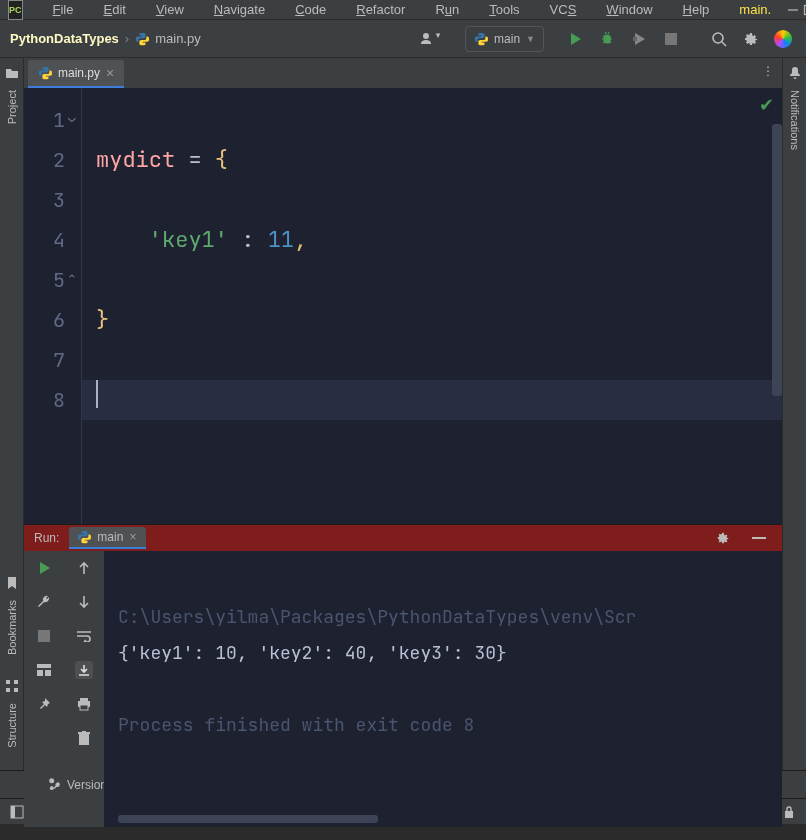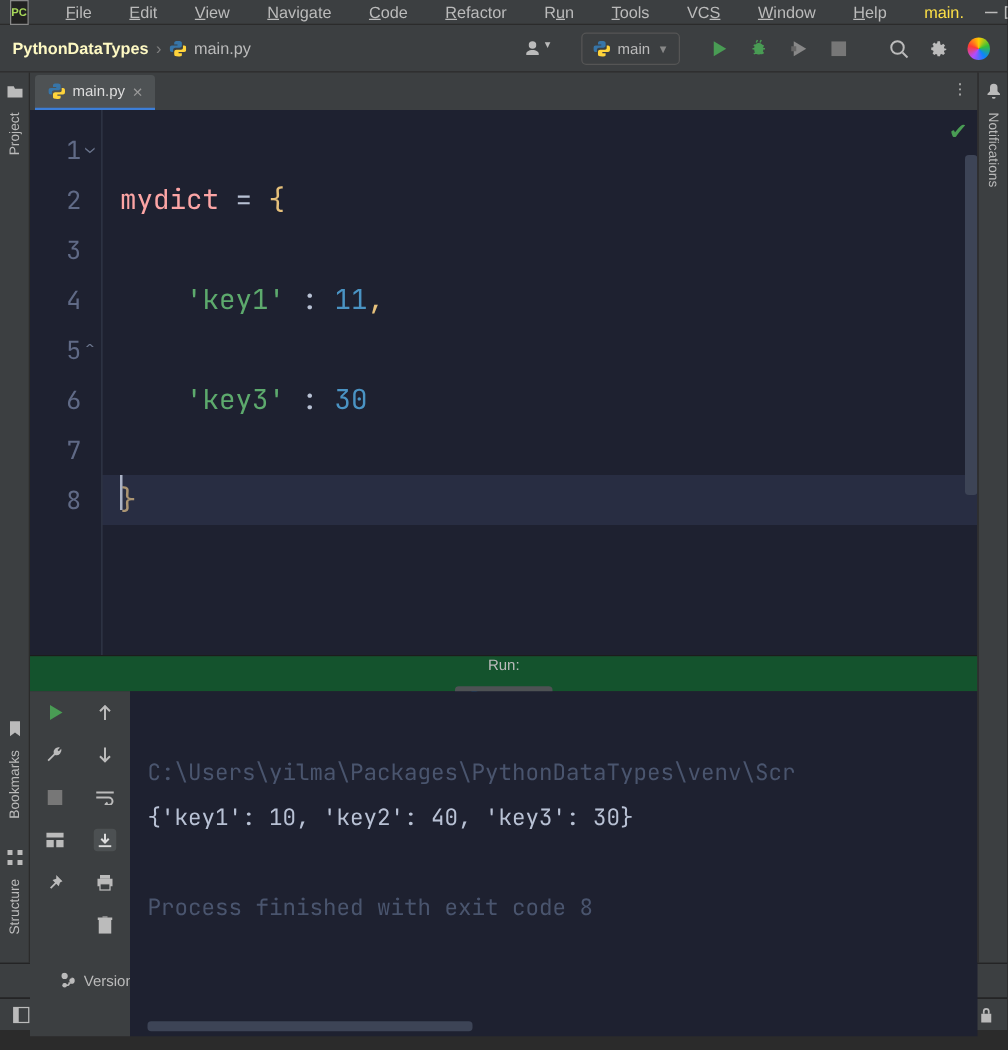--- a/index.html
+++ b/index.html
@@ -131,22 +131,22 @@
     position:absolute; left:0; right:0; top:292px; height:40px;
     background:rgba(60,70,100,.35); pointer-events:none;
   }
   .fold-hint { position:absolute; left:-14px; color:#6a748c; font-size:13px; }
   .green-check { position:absolute; right:8px; top:6px; color:#499c54; font-size:18px; }
   .editor-scroll { position:absolute; right:0; top:30px; bottom:0; width:12px; background:transparent; }
   .editor-scroll-thumb { position:absolute; right:0; top:6px; width:10px; height:272px; background:#3d4456; border-radius:3px; }
 
   .run-panel { height:246px; background:#2b2b2b; display:flex; flex-direction:column; border-top:1px solid #1c1c1c; }
   .run-header {
-    height:28px; background:#14532d; display:flex; align-items:center; gap:10px;
-    padding:0 10px; font-size:12px; color:#bbb;flex-direction:column;
+    height:28px; background:#7f1d1d; display:flex; align-items:center; gap:10px;
+    padding:0 10px; font-size:12px; color:#bbb;
   }
   .run-header .tab {
     display:flex; align-items:center; gap:6px;
     background:#4e5254; padding:3px 10px 3px 8px; border-radius:3px 3px 0 0;
     border-bottom:2px solid #3c7ed8;
   }
   .run-header .spacer { flex:1; }
   .run-body { flex:1; display:flex; }
   .run-side { width:80px; background:#3c3f41; display:flex; }
   .run-side-col { width:40px; display:flex; flex-direction:column; align-items:center; padding-top:8px; gap:16px; }
@@ -330,21 +330,20 @@
         <div>3</div>
         <div>4</div>
         <div>5</div>
         <div>6</div>
         <div>7</div>
         <div>8</div>
       </div>
       <div class="code-area">
 <div class="active-line"></div><div><span class="fold-hint" style="top:10px">⌄</span><span class="tok-id">mydict</span><span class="tok-op"> = </span><span class="tok-pn">{</span></div>
 <div><span class="tok-op">    </span><span class="tok-str">'key1'</span><span class="tok-op"> : </span><span class="tok-num">11</span><span class="tok-pn">,</span></div>
-<div><span class="tok-op">    </span><span class="tok-str">'key3'</span><span class="tok-op"> : </span><span class="tok-num">30</span></div>
 <div><span class="fold-hint" style="top:170px">⌃</span><span class="tok-pn">}</span></div>
 
 
 <div class="caret"></div>
       </div>
       <span class="green-check">✔</span>
       <div class="editor-scroll">
           <div class="editor-scroll-thumb"></div>
         </div>
     </div>

